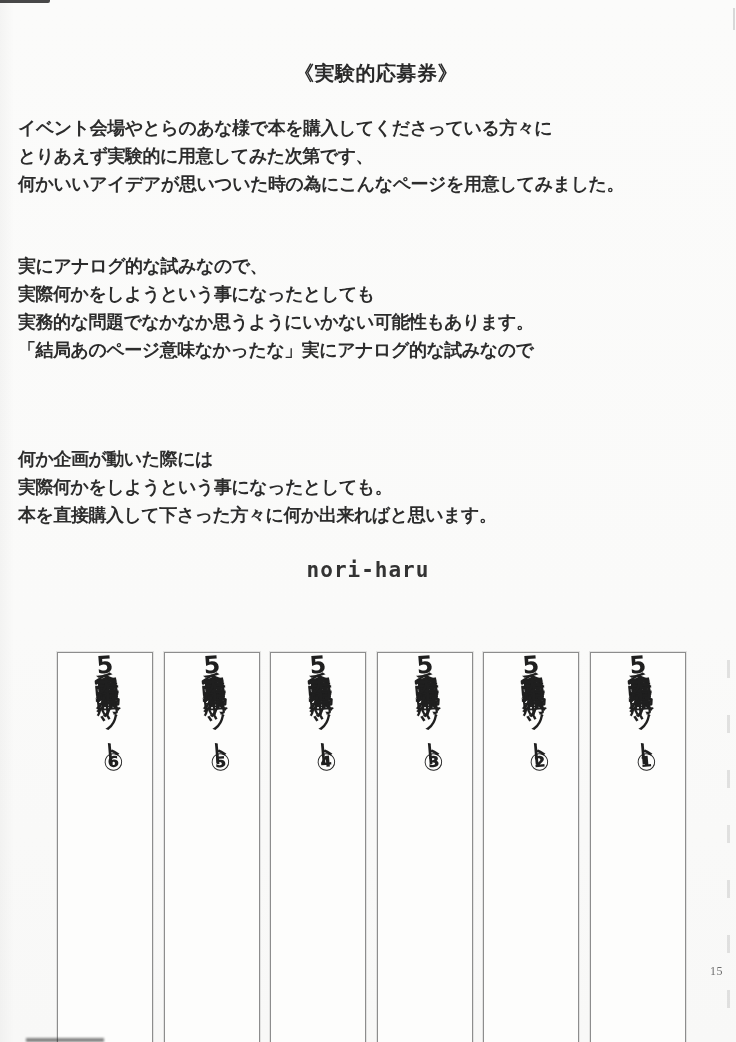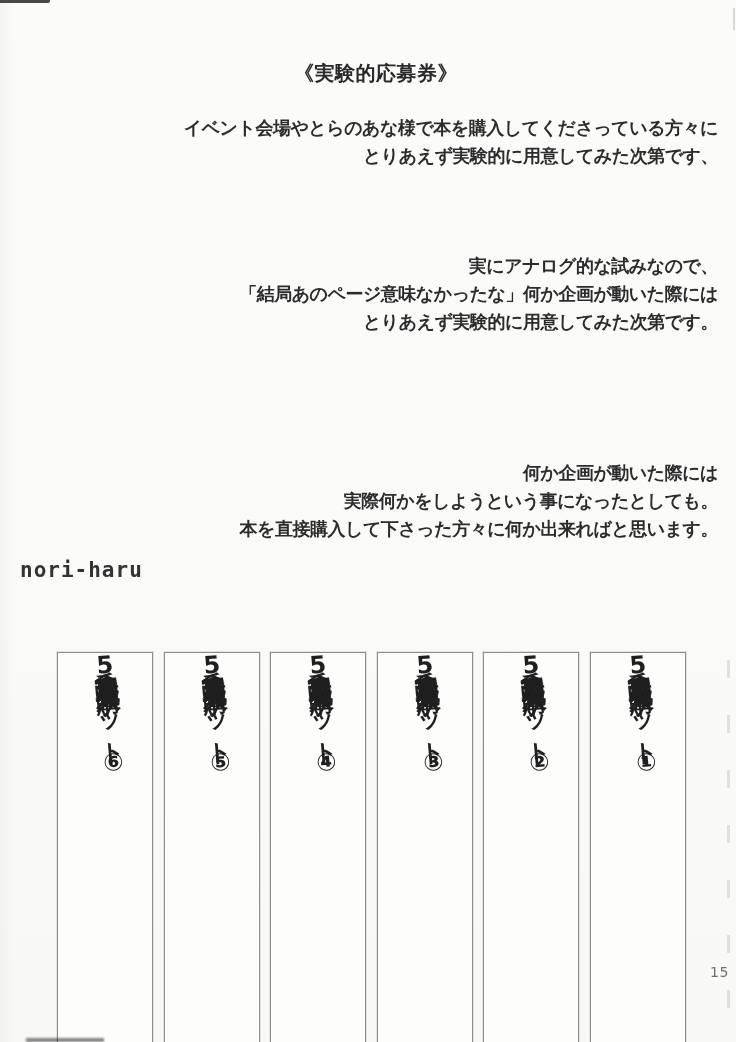--- a/index.html
+++ b/index.html
@@ -14,44 +14,45 @@
   }
   .doc-title {
     position:absolute; top:60px; left:36px; right:20px;
     text-align:center;
     font-size:20px; font-weight:bold;
     letter-spacing:0.5px;
     color:#2a2a2a;
   }
   .para {
     position:absolute; left:18px; right:18px;
-    text-align:right;
+    text-align:left;
   }
   .para .line {
     font-size:18px; font-weight:bold;
     line-height:28px;
     color:#2c2c2c;
     letter-spacing:-0.5px;
     white-space:nowrap;
   }
   .para-1 { top:114px; }
   .para-2 { top:252px;font-family:Liberation Serif, serif; }
-  .para-3 { top:460px;font-family:Liberation Mono, monospace; }
+  .para-3 { top:445px; }
   .signature {
     position:absolute; top:558px; left:20px; right:20px;
-    text-align:left;
+    text-align:center;
     font-family:"DejaVu Sans Mono", monospace;
     font-size:21px; font-weight:bold;
     letter-spacing:1px;
     color:#333;
   }
   .page-number {
     position:absolute; top:964px; left:710px;
-    font-size:14px; color:#6f6f6f;
+    font-size:12px; color:#6f6f6f;
     letter-spacing:0.5px;
+    font-family:Liberation Serif, serif;
   }
   .ticket {
     position:absolute;
     top:652px;
     width:96px; height:400px;
     background:#fdfdfc;
     border:1px solid #8d8d8d;
     box-shadow:0 0 0 1px rgba(160,160,160,0.25);
     box-sizing:border-box;
   }
@@ -91,26 +92,28 @@
 
   <div class="artifact paper-shade-left"></div>
   <div class="artifact edge-top-left"></div>
   <div class="artifact edge-top-right"></div>
 
   <div class="doc-title">《実験的応募券》</div>
 
   <div class="para para-1">
     <div class="line">イベント会場やとらのあな様で本を購入してくださっている方々に</div>
     <div class="line">とりあえず実験的に用意してみた次第です、</div>
+    <div class="line">何かいいアイデアが思いついた時の為にこんなページを用意してみました。</div>
   </div>
 
   <div class="para para-2">
     <div class="line">実にアナログ的な試みなので、</div>
-    <div class="line">「結局あのページ意味なかったな」何か企画が動いた際には</div>
-    <div class="line">とりあえず実験的に用意してみた次第です。</div>
+    <div class="line">実際何かをしようという事になったとしても</div>
+    <div class="line">実務的な問題でなかなか思うようにいかない可能性もあります。</div>
+    <div class="line">「結局あのページ意味なかったな」実にアナログ的な試みなので</div>
   </div>
 
   <div class="para para-3">
     <div class="line">何か企画が動いた際には</div>
     <div class="line">実際何かをしようという事になったとしても。</div>
     <div class="line">本を直接購入して下さった方々に何か出来ればと思います。</div>
   </div>
 
   <div class="signature">nori-haru</div>
 

